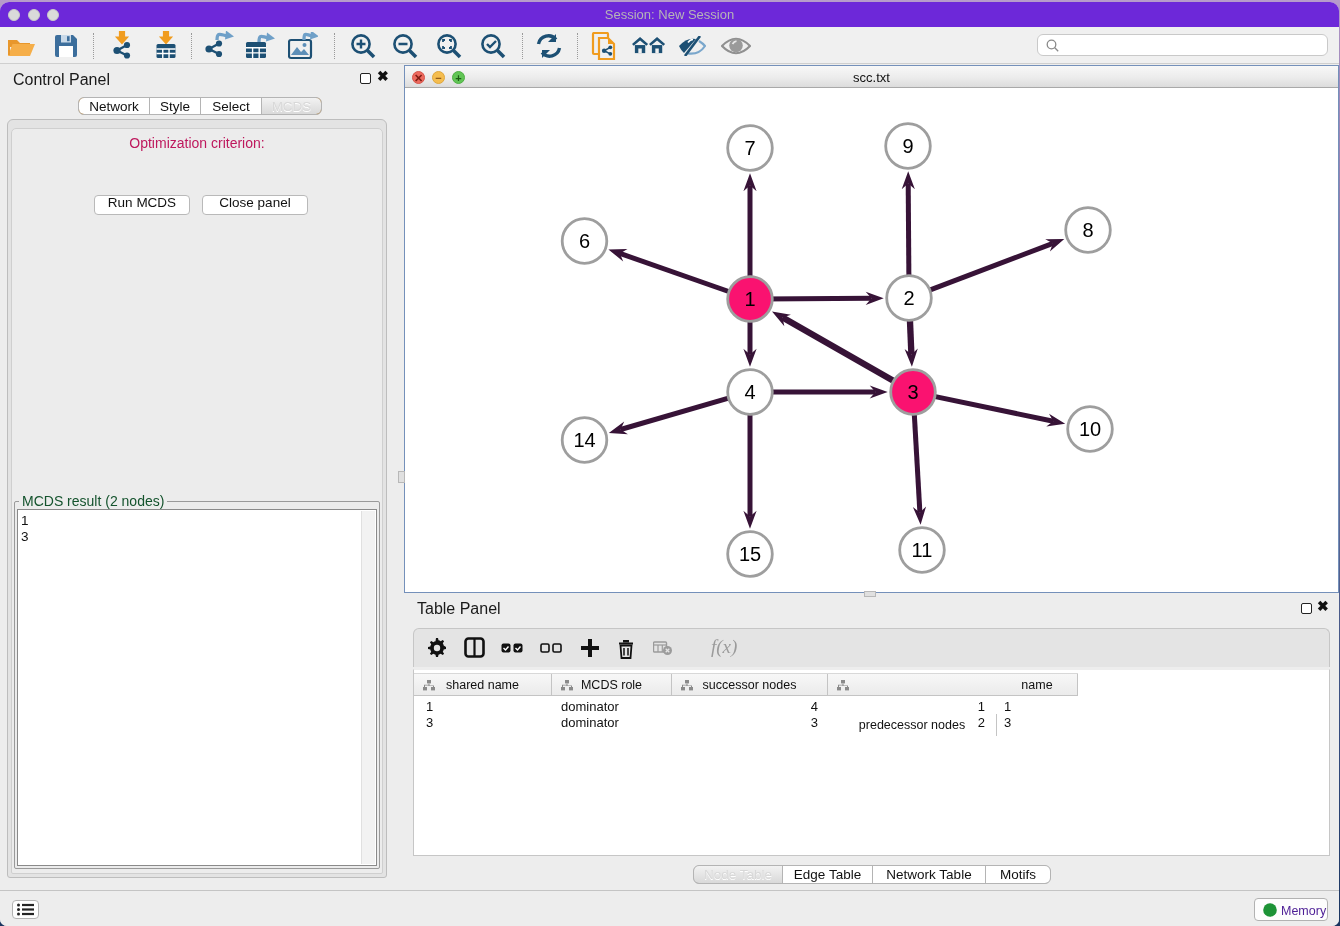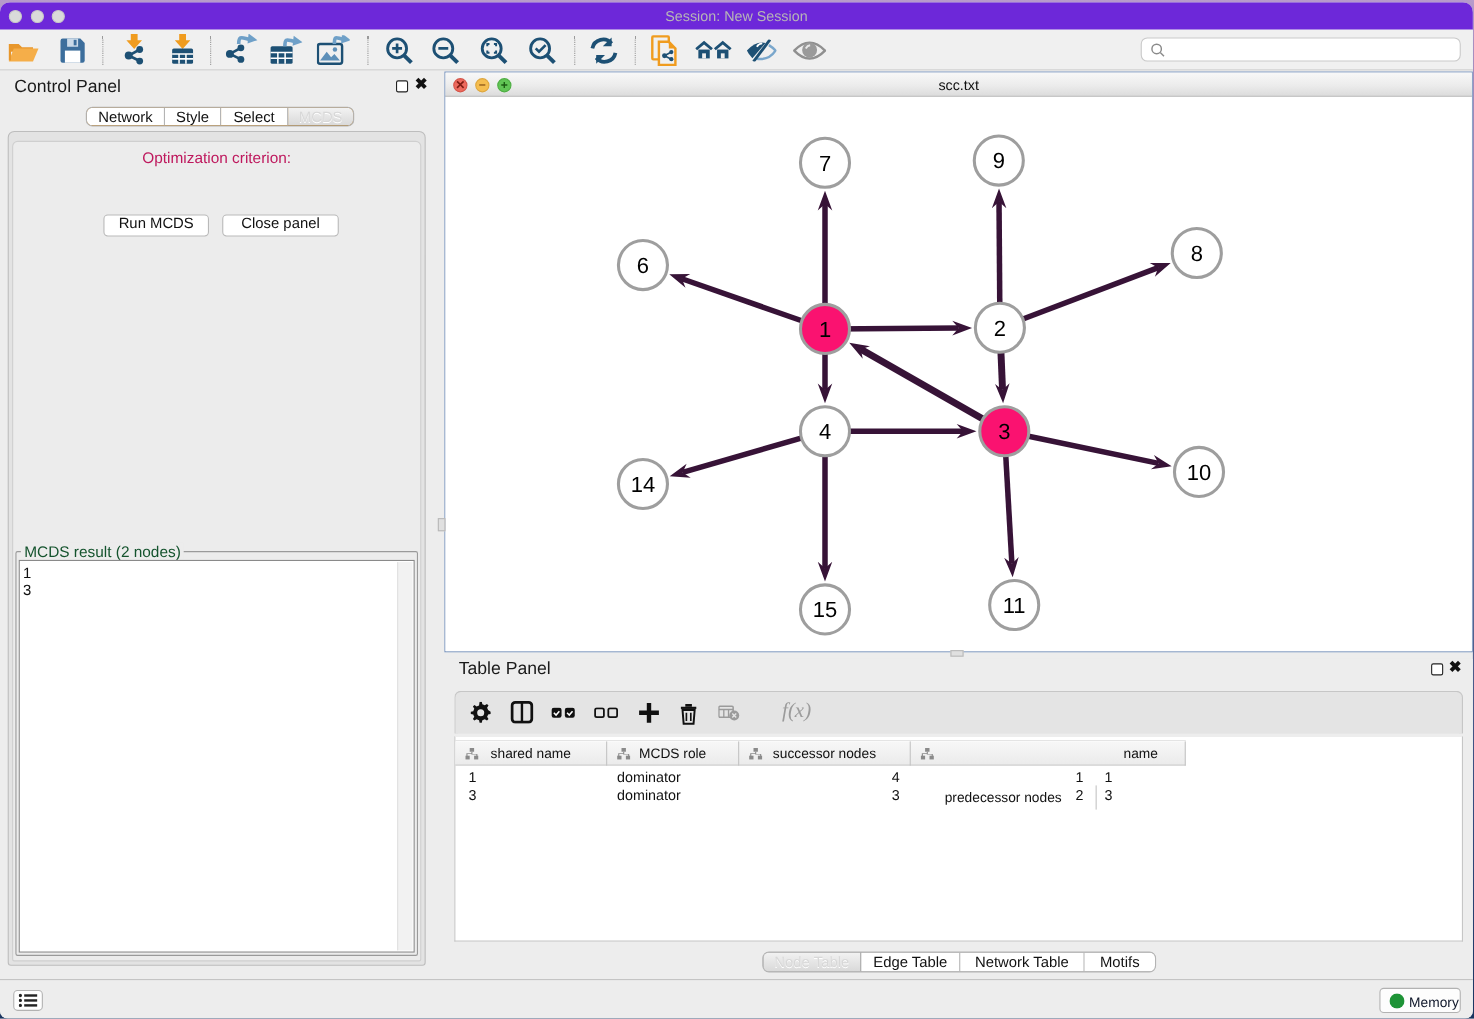--- a/index.html
+++ b/index.html
@@ -407,18 +407,18 @@
             <rect x="5" y="5.4" width="12" height="2.2"></rect>
             <circle cx="1.5" cy="11" r="1.5"></circle>
             <rect x="5" y="9.9" width="12" height="2.2"></rect>
           </g>
         </svg>
     </div>
     <div class="sb-btn" style="left:1254px; top:7px; width:74px; height:23px;">
       <svg width="14" height="14" style="position:absolute;left:8px;top:4px">
           <circle cx="7" cy="7" r="6.8" fill="#1d9336"></circle>
         </svg>
-      <span style="position:absolute;left:26px;top:5px;font-size:12.5px;color:#0f172a;">Memory</span>
+      <span style="position:absolute;left:26px;top:5px;font-size:12.5px;color:#4c1d95;">Memory</span>
     </div>
   </div>
 </div>
 <div class="abs" style="left:398px; top:471px; width:7px; height:12px; background:#e0e0e0; border:1px solid #b8b8b8;"></div>
 <div class="abs" style="left:864px; top:591px; width:12px; height:6px; background:#e0e0e0; border:1px solid #b8b8b8;"></div>
 
 </body></html>

